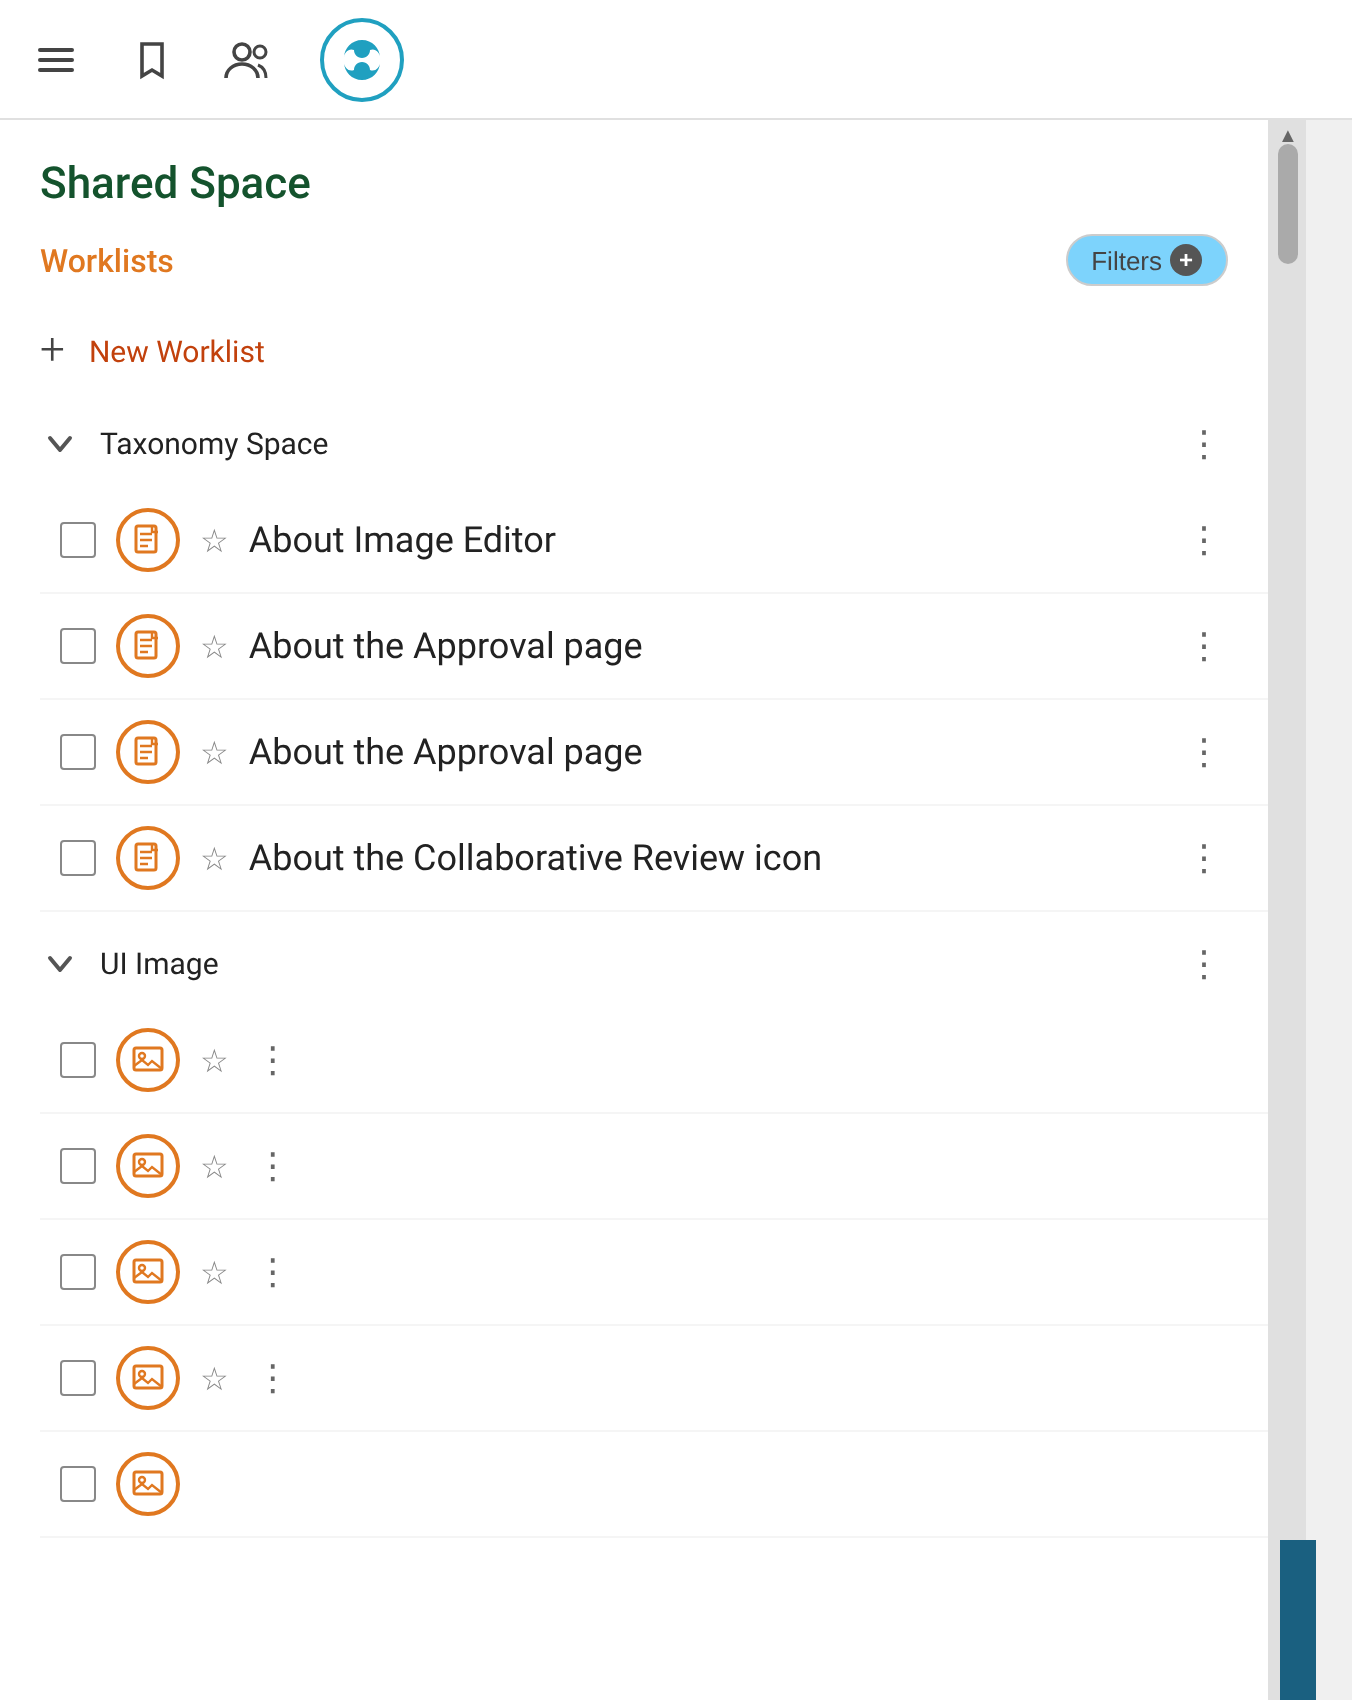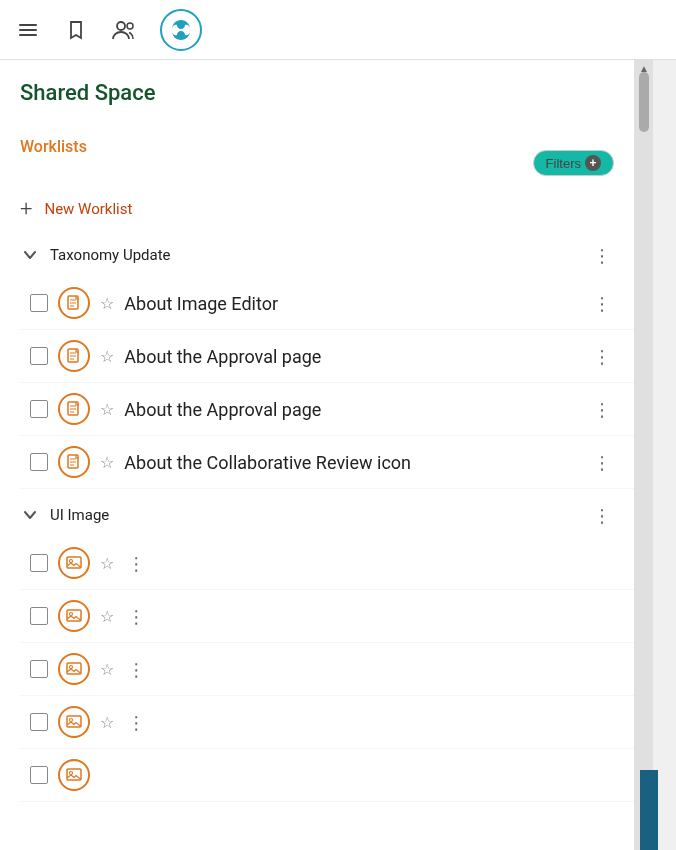--- a/index.html
+++ b/index.html
@@ -123,22 +123,21 @@
     .filters-btn {
       display: flex;
       align-items: center;
       gap: 4px;
       border: 1px solid #ccc;
       border-radius: 20px;
       padding: 4px 12px;
       font-size: 13px;
       color: #444;
       cursor: pointer;
-      background: #14b8a6;
-      margin-top: 33px;
+      background: #7dd3fc;
     }
     .filters-btn .plus-icon {
       width: 16px;
       height: 16px;
       border-radius: 50%;
       background: #555;
       color: #fff;
       display: flex;
       align-items: center;
       justify-content: center;
@@ -310,21 +309,21 @@
       <span class="new-worklist-label">New Worklist</span>
     </div>
 
     <div class="worklist-group">
       <div class="worklist-group-header">
         <div class="chevron-down">
           <svg width="14" height="14" viewBox="0 0 14 14" fill="none">
             <path d="M2 4l5 6 5-6" stroke="#555" stroke-width="2" stroke-linecap="round" stroke-linejoin="round"></path>
           </svg>
         </div>
-        <span class="group-name">Taxonomy Update</span>
+        <span class="group-name">Taxonomy Space</span>
         <div class="three-dots">⋮</div>
       </div>
 
       <div class="worklist-items">
 
         <div class="worklist-item">
           <div class="item-checkbox"></div>
           <div class="item-icon">
             <svg viewBox="0 0 18 18" fill="none">
               <rect x="3" y="2" width="10" height="13" rx="1" stroke="#e07820" stroke-width="1.5" fill="none"></rect>

